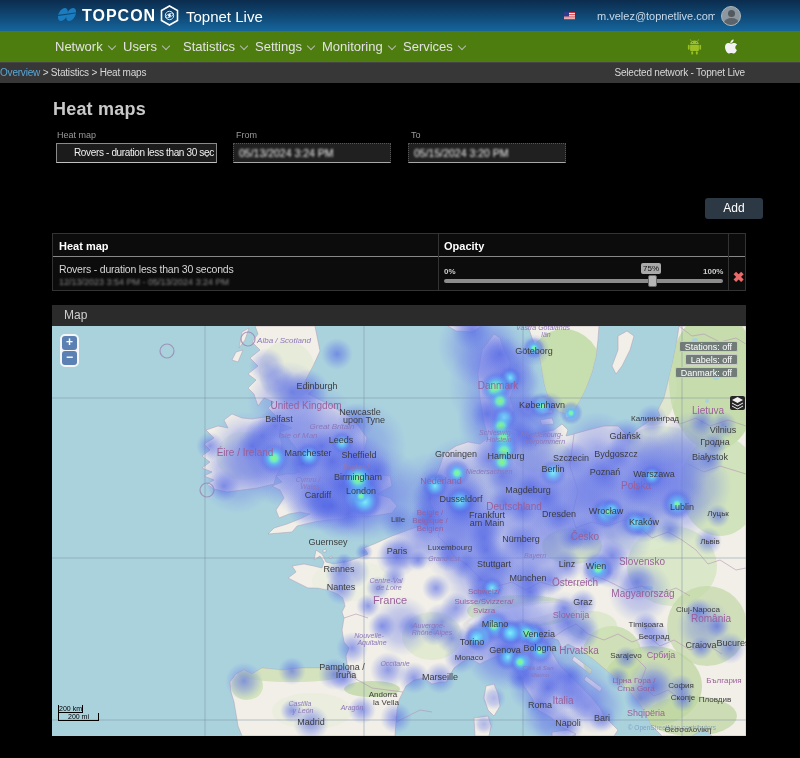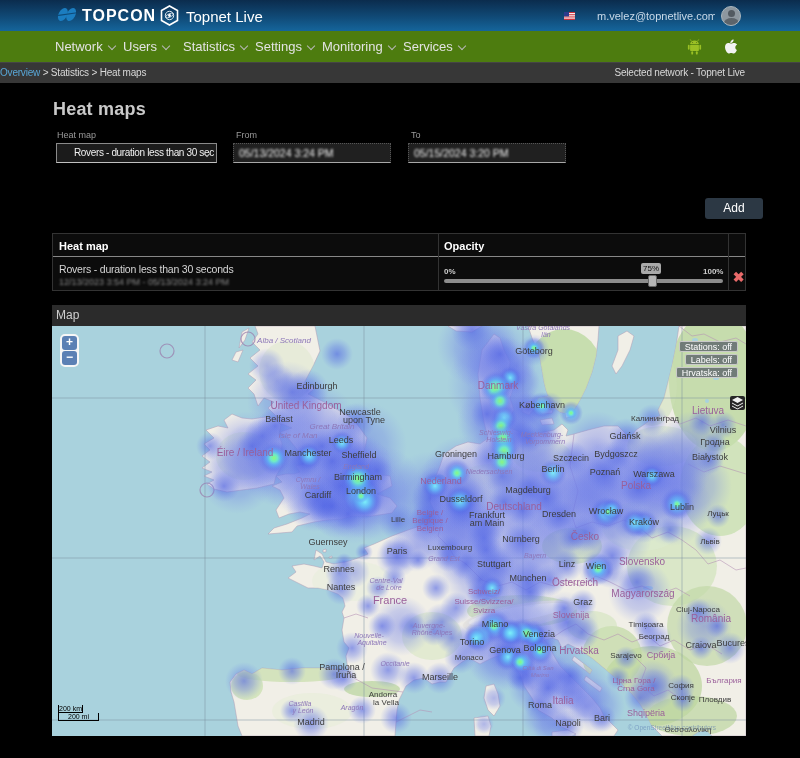--- a/index.html
+++ b/index.html
@@ -35,21 +35,21 @@
 .tbl .c2{position:absolute;left:675px;top:0;width:1px;height:100%;background:#333}
 .tbl .r1a{position:absolute;left:6px;top:29px;font-size:10.5px;letter-spacing:-0.2px;color:#d6d6d6}
 .tbl .r1b{position:absolute;left:6px;top:43px;font-size:9px;color:#8a8a8a;filter:blur(0.8px)}
 .sl0{position:absolute;left:391px;top:33px;font-size:8px;color:#ccc;font-weight:bold}
 .sl100{position:absolute;left:650px;top:33px;font-size:8px;color:#ccc;font-weight:bold}
 .sl75{position:absolute;left:588px;top:29px;width:20px;height:11px;background:#a9a9a9;border-radius:2px;color:#111;font-size:8px;font-weight:normal;text-align:center;line-height:11px}
 .track{position:absolute;left:391px;top:45px;width:279px;height:4px;background:#8d8d8d;border-radius:2px}
 .thumb{position:absolute;left:595px;top:41px;width:9px;height:12px;background:#b5b5b5;border:1px solid #666;border-radius:2px}
 .xdel{position:absolute;left:677px;top:35px;width:17px;text-align:center;color:#e96a6a;font-size:14px;font-weight:bold}
 .mappanel{position:absolute;left:52px;top:305px;width:694px}
-.maphead{height:21px;background:#2b2b2b;color:#cfcfcf;font-size:12px;line-height:21px;padding-left:4px}
+.maphead{height:21px;background:#2b2b2b;color:#cfcfcf;font-size:12px;line-height:21px;padding-left:12px}
 .mapbox{position:relative;width:694px;height:410px;background:#a9d2dd;overflow:hidden}
 .zoomctl{position:absolute;left:8px;top:8px;width:19px;border:2px solid #f6f6f6;border-radius:5px;background:#f6f6f6;z-index:50}
 .zbtn{width:15px;height:14px;background:#5b80b4;color:#fff;font-size:12px;font-weight:bold;text-align:center;line-height:13px;border-radius:3px}
 .zbtn+.zbtn{margin-top:1px}
 .mbtns{position:absolute;right:8px;top:15px;z-index:50;text-align:right}
 .mbtn{display:block;float:right;clear:both;margin-bottom:2px;background:rgba(105,115,115,0.92);border:1px solid #c9c9c9;color:#fff;font-size:9px;padding:0 5px;height:11px;line-height:10px;border-radius:2px}
 .layers{position:absolute;right:1px;top:70px;width:15px;height:14px;background:#262626;z-index:50;border-radius:2px}
 .scale{position:absolute;left:6px;top:379px;z-index:50;font-size:7px;color:#000;line-height:8px;letter-spacing:0px}
 .skm{width:25px;height:8px;border:1px solid #000;border-top:none;text-align:center;white-space:nowrap}
 .smi{width:41px;height:8px;border:1px solid #000;border-top:none;text-align:center;white-space:nowrap}
@@ -686,21 +686,21 @@
 <text x="488" y="351" font-size="6" fill="#8d77b8" text-anchor="middle" font-style="italic">Marino</text>
 <text x="664" y="404" font-size="6.5" fill="#5a7ab0" text-anchor="end" opacity="0.55">© OpenStreetMap contributors</text>
 </svg>
 <div class="zoomctl">
           <div class="zbtn">+</div>
           <div class="zbtn">−</div>
         </div>
 <div class="mbtns">
           <span class="mbtn">Stations: off</span>
           <span class="mbtn">Labels: off</span>
-          <span class="mbtn">Hrvatska: off</span>
+          <span class="mbtn">Danmark: off</span>
         </div>
 <div class="layers"><svg width="15" height="14" viewBox="0 0 15 14">
             <g fill="#f0f0f0">
               <path d="M7.5,1 L13,4 L7.5,7 L2,4 Z"></path>
               <path d="M2,6.5 L7.5,9.5 L13,6.5 L13,7.5 L7.5,10.5 L2,7.5 Z"></path>
               <path d="M2,9.5 L7.5,12.5 L13,9.5 L13,10.5 L7.5,13.5 L2,10.5 Z"></path>
             </g>
           </svg></div>
 <div class="scale">
           <div class="skm">200 km</div>

